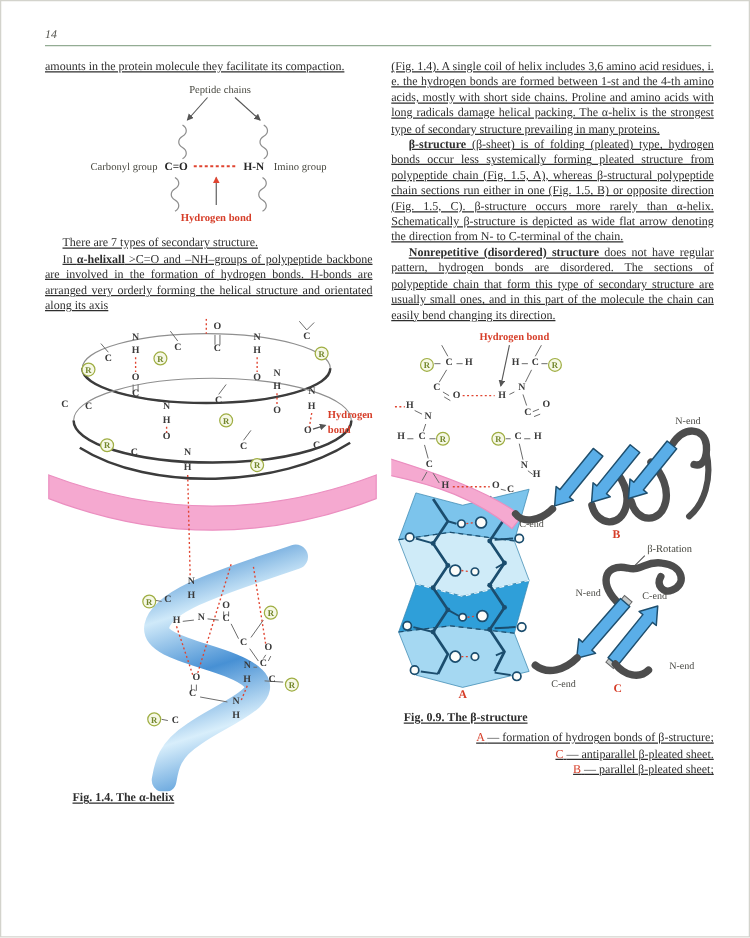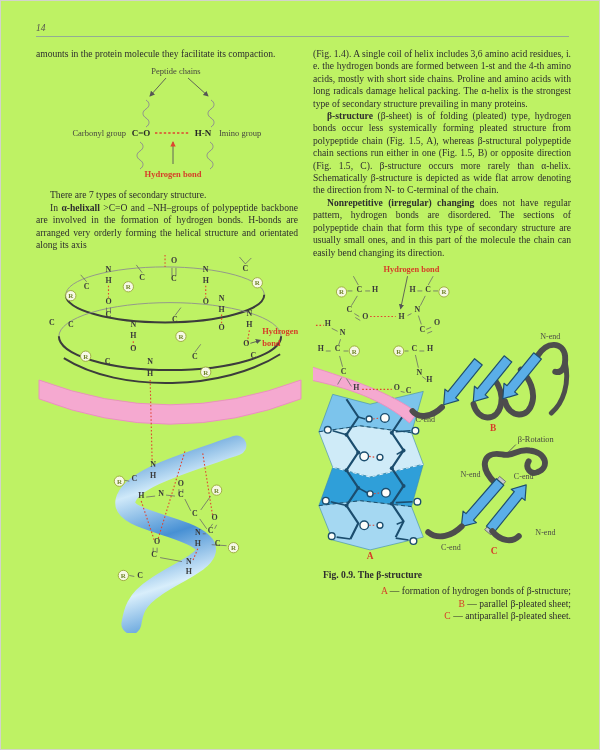--- a/index.html
+++ b/index.html
@@ -1,28 +1,28 @@
 <!DOCTYPE html>
 <html><head>
 <meta charset="utf-8">
 <style>
   html,body{margin:0;padding:0;background:#e9e9e6;}
-  .page{position:relative;width:600px;height:750px;margin:0 auto;background:#bef264;
+  .page{position:relative;width:600px;height:750px;margin:0 auto;background:#ffffff;
         border:1px solid #d3d3cc;box-sizing:border-box;overflow:hidden;
         font-family:"Liberation Serif","DejaVu Serif",serif;color:#2e2e2e;}
   .header{display:flex;justify-content:space-between;align-items:flex-end;
           margin:22px 30px 0 35px;font-style:italic;font-size:9.5px;}
   .pagenum{color:#55554f;}
   .section-title{color:#4e7e54;}
   .rule{border-top:1px solid #93ac94;margin:3px 30px 0 35px;}
   .cols{display:flex;gap:15px;margin:11px 30px 0 35px;}
   .colL{width:262px;}
   .colR{width:258px;}
   .col{font-size:9.6px;line-height:12.4px;text-align:justify;}
-  .col p{margin:0;text-indent:14px;}
+  .col p{margin:0;text-indent:14px;text-decoration:underline;}
   .col p.noindent{text-indent:0;}
   .figcap{font-weight:bold;margin-top:5px;}
   .cap14{text-indent:22px !important;text-align:left;}
   .cap15{text-indent:10px !important;text-align:left;}
   .legend{margin-top:4px;padding-left:8px;text-align:right;}
   .legend-row{text-indent:0 !important;}
   .legend-key{color:#d63d28;}
   svg{display:block;}
   .figsvg{margin:4px auto 0 auto;}
   
@@ -239,26 +239,27 @@
             <circle cx="199" cy="295" r="5.2" class="rcirc"></circle>
             <text x="199" y="297.6" class="ratom">R</text>
             <circle cx="88" cy="323" r="5.2" class="rcirc"></circle>
             <text x="88" y="325.6" class="ratom">R</text>
           </g>
 
         <line class="thin" x1="226" y1="86" x2="216" y2="89" marker-end="url(#ah14d)" transform="rotate(180 221 87.5)"></line>
         <text class="redlabel" x="228" y="80">Hydrogen</text>
         <text class="redlabel" x="228" y="92">bond</text>
       </svg>
+      <p class="figcap cap14">Fig. 1.4. The α-helix</p>
     </div>
 
     <div class="col colR">
       <p class="noindent">(Fig. 1.4). A single coil of helix includes 3,6 amino acid residues, i. e. the hydrogen bonds are formed between 1-st and the 4-th amino acids, mostly with short side chains. Proline and amino acids with long radicals damage helical packing. The α-helix is the strongest type of secondary structure prevailing in many proteins.</p>
       <p><b>β-structure</b><span> (β-sheet) is of folding (pleated) type, hydrogen bonds occur less systemically forming pleated structure from polypeptide chain (Fig. 1.5, A), whereas β-structural polypeptide chain sections run either in one (Fig. 1.5, B) or opposite direction (Fig. 1.5, C). β-structure occurs more rarely than α-helix. Schematically β-structure is depicted as wide flat arrow denoting the direction from N- to C-terminal of the chain.</span></p>
-      <p><b>Nonrepetitive (irregular) changing</b><span> does not have regular pattern, hydrogen bonds are disordered. The sections of polypeptide chain that form this type of secondary structure are usually small ones, and in this part of the molecule the chain can easily bend changing its direction.</span></p>
+      <p><b>Nonrepetitive (disordered) structure</b><span> does not have regular pattern, hydrogen bonds are disordered. The sections of polypeptide chain that form this type of secondary structure are usually small ones, and in this part of the molecule the chain can easily bend changing its direction.</span></p>
 
       <svg class="figsvg" width="258" height="306" viewBox="0 0 262 310">
         <defs>
           <marker id="ah15d" markerWidth="7" markerHeight="7" refX="5" refY="3" orient="auto">
             <path d="M0,0 L6,3 L0,6 Z" fill="#555"></path>
           </marker>
         </defs>
 
         <g>
           <path class="bandedge" fill="#7cc4ec" d="M20,133 L58,143 L112,130 L100,172 L48,165 L6,171 Z" transform="translate(0,0)"></path>
@@ -431,18 +432,18 @@
             <circle cx="42" cy="89" r="5.2" class="rcirc"></circle>
             <text x="42" y="91.6" class="ratom">R</text>
             <circle cx="87" cy="89" r="5.2" class="rcirc"></circle>
             <text x="87" y="91.6" class="ratom">R</text>
           </g>
       </svg>
 
       <p class="figcap cap15">Fig. 0.9. The β-structure</p>
       <div class="legend">
         <p class="legend-row"><span class="legend-key">A</span> <span>— formation of hydrogen bonds of β-structure;</span></p>
+        <p class="legend-row"><span class="legend-key">C</span> <span>— antiparallel β-pleated sheet.</span></p>
         <p class="legend-row"><span class="legend-key">B</span> <span>— parallel β-pleated sheet;</span></p>
-        <p class="legend-row"><span class="legend-key">C</span> <span>— antiparallel β-pleated sheet.</span></p>
       </div>
     </div>
   </div>
 </div>
 
 </body></html>

